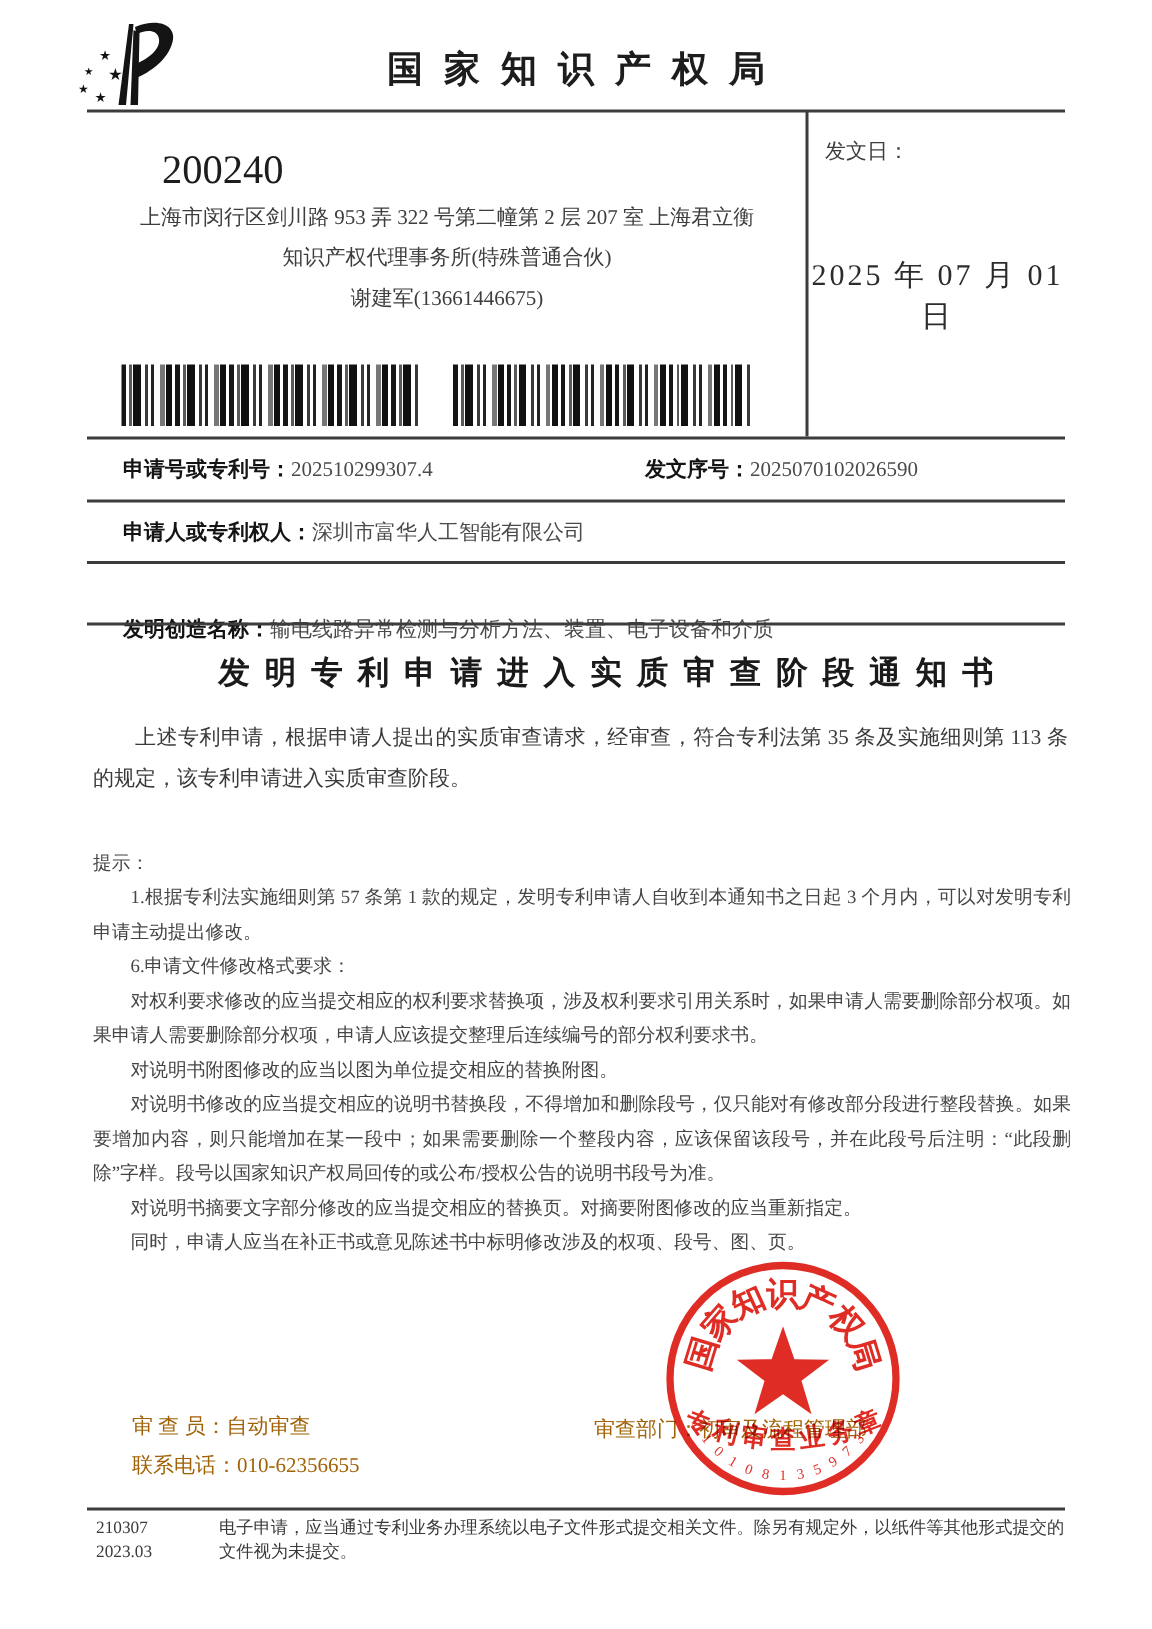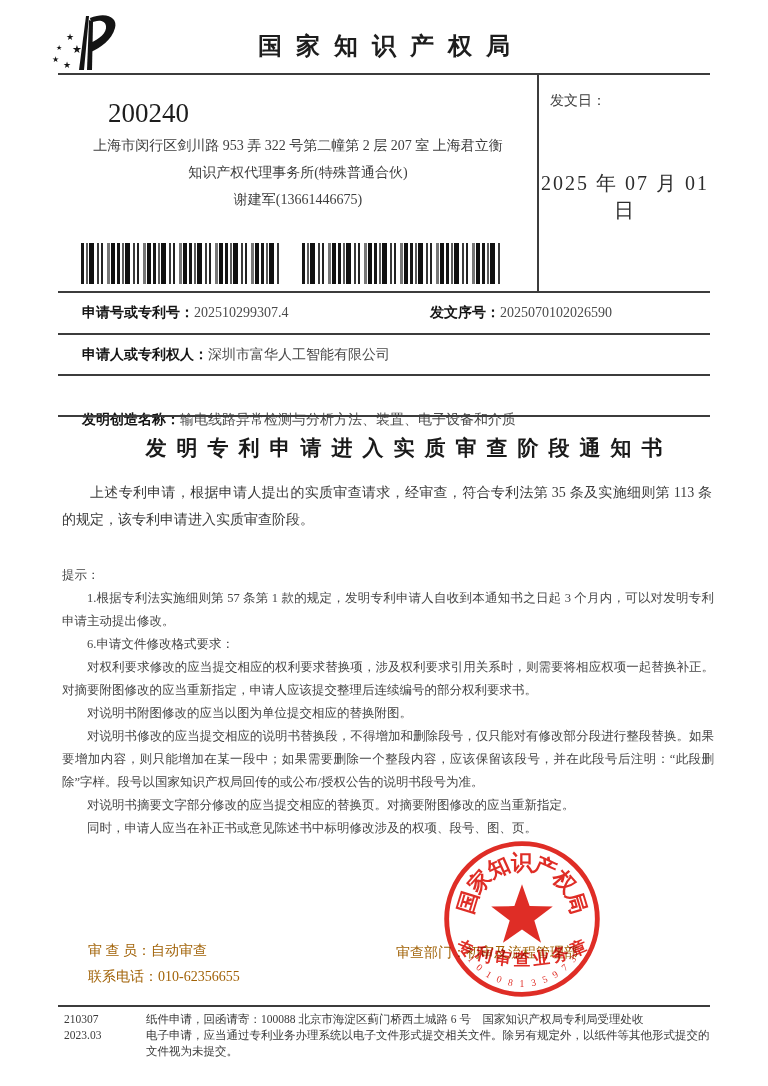--- a/index.html
+++ b/index.html
@@ -103,21 +103,21 @@
   </div>
   <div class="rule" style="left:58px;top:415px;width:652px;"></div>
 
   <div class="abs doc-title">发明专利申请进入实质审查阶段通知书</div>
   <div class="abs body-par">上述专利申请，根据申请人提出的实质审查请求，经审查，符合专利法第 35 条及实施细则第 113 条的规定，该专利申请进入实质审查阶段。</div>
 
   <div class="abs tips">
     <p class="tips-label">提示：</p>
     <p>1.根据专利法实施细则第 57 条第 1 款的规定，发明专利申请人自收到本通知书之日起 3 个月内，可以对发明专利申请主动提出修改。</p>
     <p>6.申请文件修改格式要求：</p>
-    <p>对权利要求修改的应当提交相应的权利要求替换项，涉及权利要求引用关系时，则需要将相应权项一起替换补正。对摘要附图修改的应当重新指定，申请人应该提交整理后连续编号的部分权利要求书。</p>
+    <p>对权利要求修改的应当提交相应的权利要求替换项，涉及权利要求引用关系时，如果申请人需要删除部分权项。如果申请人需要删除部分权项，申请人应该提交整理后连续编号的部分权利要求书。</p>
     <p>对说明书附图修改的应当以图为单位提交相应的替换附图。</p>
     <p>对说明书修改的应当提交相应的说明书替换段，不得增加和删除段号，仅只能对有修改部分段进行整段替换。如果要增加内容，则只能增加在某一段中；如果需要删除一个整段内容，应该保留该段号，并在此段号后注明：“此段删除”字样。段号以国家知识产权局回传的或公布/授权公告的说明书段号为准。</p>
     <p>对说明书摘要文字部分修改的应当提交相应的替换页。对摘要附图修改的应当重新指定。</p>
     <p>同时，申请人应当在补正书或意见陈述书中标明修改涉及的权项、段号、图、页。</p>
   </div>
 
   <div class="examiner-line" style="left:88px;top:942px;">
     <span>审 查 员：</span><span>自动审查</span>
   </div>
   <div class="examiner-line" style="left:88px;top:968px;">
@@ -160,17 +160,16 @@
         <text x="171.5187550215731" y="138.02719658565715" transform="rotate(-62 171.5187550215731 138.02719658565715)" text-anchor="middle" dominant-baseline="middle" font-size="12" fill="#dd1d15">4</text>
       </g>
   </svg>
 
   <div class="rule" style="left:58px;top:1005px;width:652px;"></div>
   <div class="abs footer-codes">
     <div>210307</div>
     <div>2023.03</div>
   </div>
   <div class="abs footer-text">
-    <p>纸件申请，回函请寄：100088 北京市海淀区蓟门桥西土城路 6 号　国家知识产权局专利局受理处收</p>
     <p>电子申请，应当通过专利业务办理系统以电子文件形式提交相关文件。除另有规定外，以纸件等其他形式提交的文件视为未提交。</p>
   </div>
 
 </div>
 
 </body></html>

